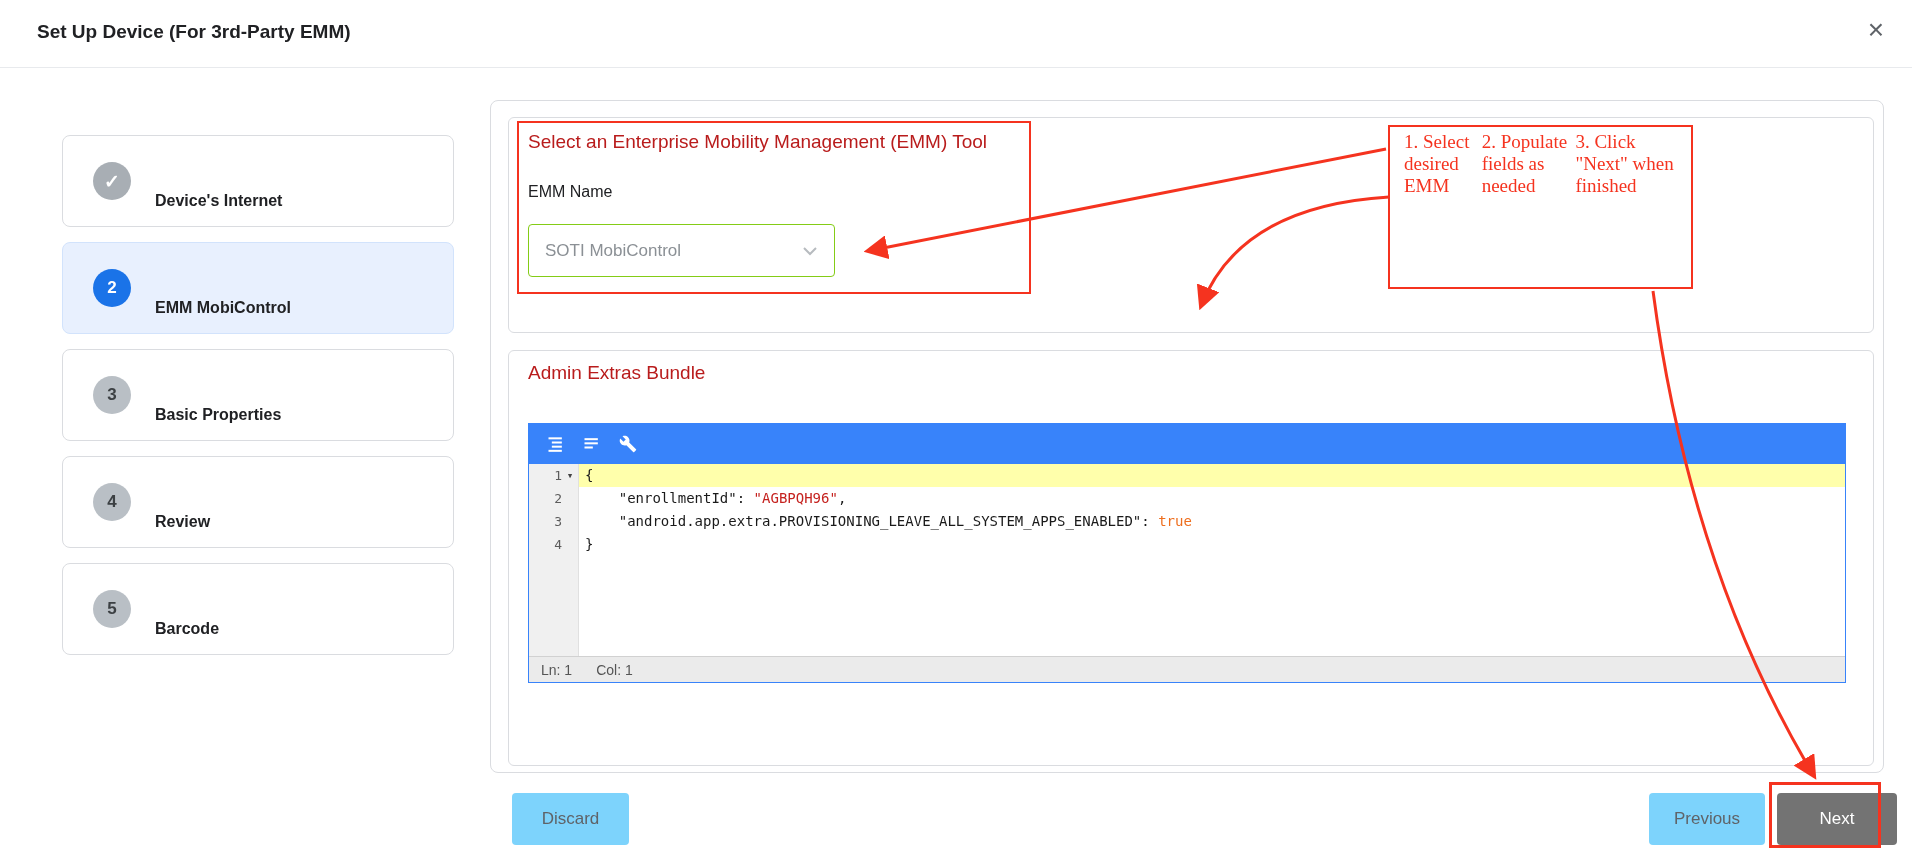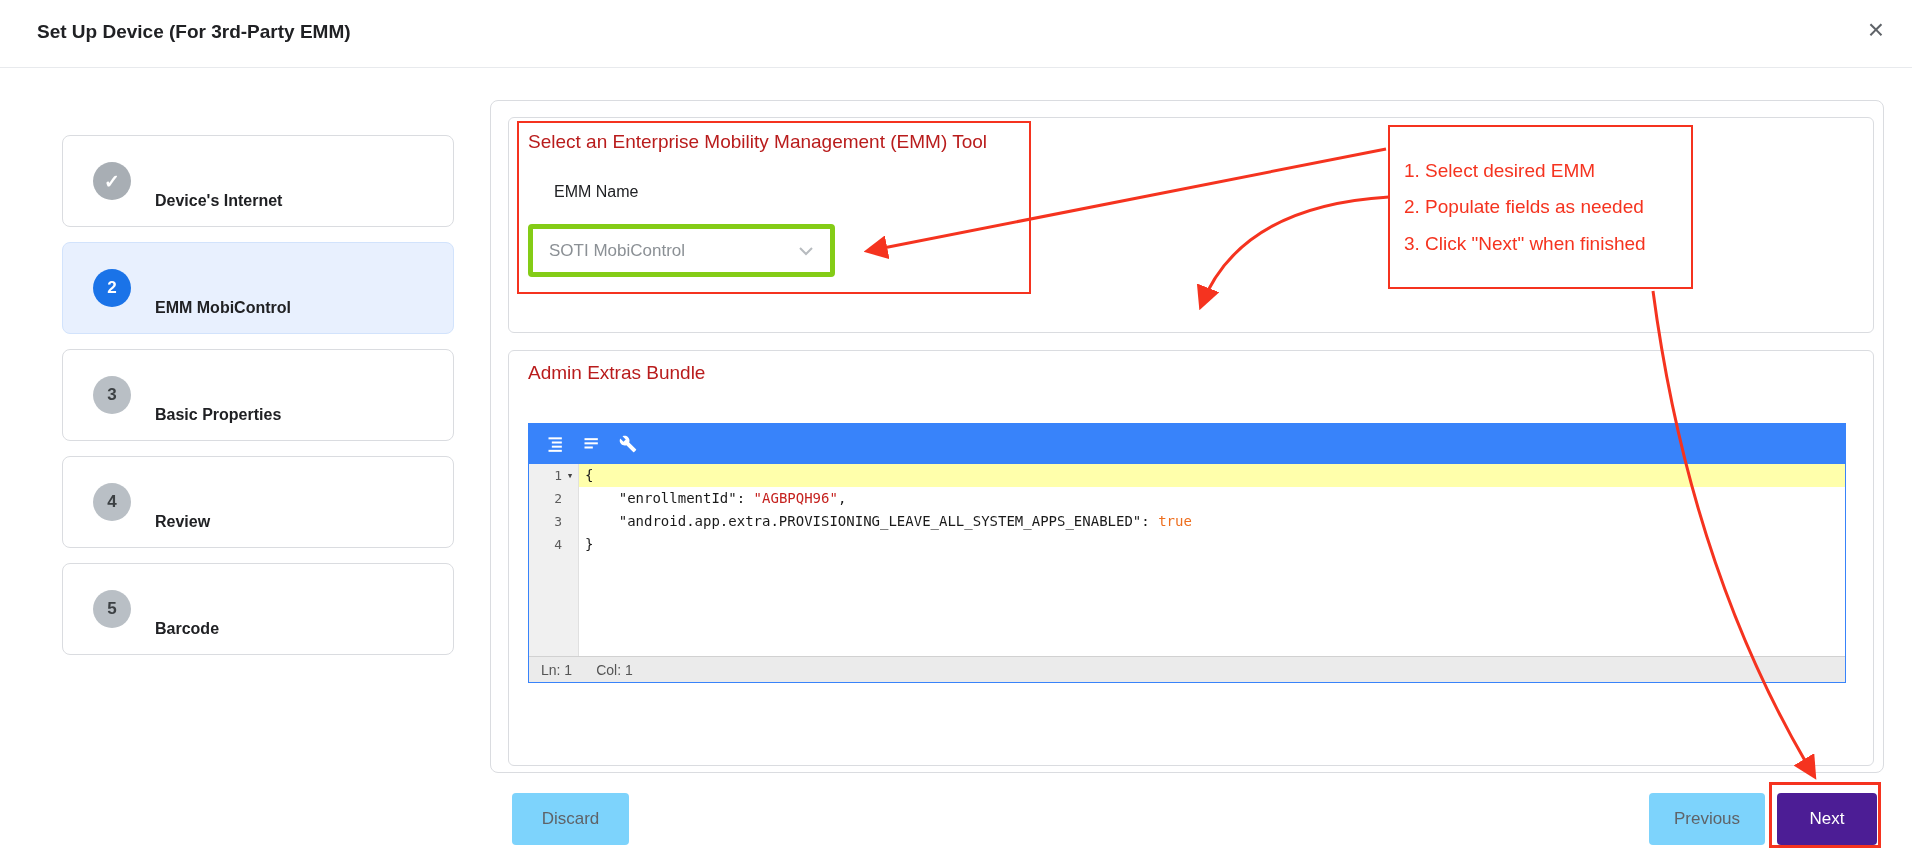--- a/index.html
+++ b/index.html
@@ -27,22 +27,22 @@
   .step-label { font-size:16px; font-weight:700; color:#202124;margin-top:39px; }
 
   
   .panel { position:absolute; left:490px; top:100px; width:1394px; height:673px; border:1px solid #dadce0; border-radius:8px; background:#fff; }
   .section { position:absolute; border:1px solid #dadce0; border-radius:6px; background:#fff; }
   .sec-emm    { left:508px; top:117px; width:1366px; height:216px; }
   .sec-bundle { left:508px; top:350px; width:1366px; height:416px; }
   .sec-heading { position:absolute; font-size:19px; font-weight:400; color:#b91c1c; }
 
   .emm-heading  { left:528px; top:131px; }
-  .emm-label    { position:absolute; left:528px; top:183px; font-size:16px; color:#202124;margin-left:26px; }
-  .emm-select   { position:absolute; left:528px; top:224px; width:307px; height:53px; border:5px solid #84cc16; border-radius:4px;
+  .emm-label    { position:absolute; left:528px; top:183px; font-size:16px; color:#202124; }
+  .emm-select   { position:absolute; left:528px; top:224px; width:307px; height:53px; border:1px solid #84cc16; border-radius:4px;
                   background:#fff; display:flex; align-items:center; padding:0 16px; cursor:pointer; }
   .emm-select-value { font-size:17px; color:#8b9095; flex:1; text-align:left; }
 
   .bundle-heading { left:528px; top:362px; }
 
   
   .editor { position:absolute; left:528px; top:423px; width:1318px; height:260px; border:1px solid #3883fa; background:#fff; }
   .ed-toolbar { height:40px; background:#3883fa; display:flex; align-items:center; padding-left:12px; }
   .ed-tool { width:30px; height:30px; border:none; background:transparent; margin-right:6px; cursor:pointer;
              display:flex; align-items:center; justify-content:center; }
@@ -60,28 +60,28 @@
   .tok-bool { color:#ee6e1e; }
   .ed-status { height:26px; background:#ebebeb; border-top:1px solid #d1d1d1; display:flex; align-items:center;
                padding-left:12px; font-size:14px; color:#555; gap:24px; font-family:"Liberation Sans", sans-serif; }
 
   
   .btn { position:absolute; top:793px; height:52px; border:none; border-radius:4px; font-size:17px; font-weight:500;
          font-family:"Liberation Sans", sans-serif; cursor:pointer; }
   .btn-gray { background:#7dd3fc; color:#5f6368; }
   .btn-discard  { left:512px;  width:117px; }
   .btn-previous { left:1649px; width:116px; }
-  .btn-next { left:1777px; width:100px; background:#4c1d95; color:#fff; }
+  .btn-next { left:1777px; width:120px; background:#737373; color:#fff; }
 
   
   .red-box { position:absolute; border:2px solid #f5331f; z-index:40; pointer-events:none; }
   .rb-emm  { left:517px; top:121px; width:514px; height:173px; }
   .rb-next { left:1769px; top:782px; width:112px; height:66px; border-width:3px; }
   .ann-box { position:absolute; left:1388px; top:125px; width:305px; height:164px; border:2px solid #f5331f;
-             z-index:40; display:flex; flex-direction:column; justify-content:space-evenly; padding:18px 14px; }
+             z-index:40; display:flex; justify-content:space-evenly; padding:4px 14px;font-family:Liberation Serif, serif; }
   .ann-line { font-size:19px; color:#f5331f; }
   .arrows { position:absolute; left:0; top:0; width:1912px; height:852px; z-index:50; pointer-events:none; }
 </style>
 </head>
 <body>
 
 <div class="page">
 
   <div class="hdr-title">Set Up Device (For 3rd-Party EMM)</div>
   <button class="close-btn">×</button>

